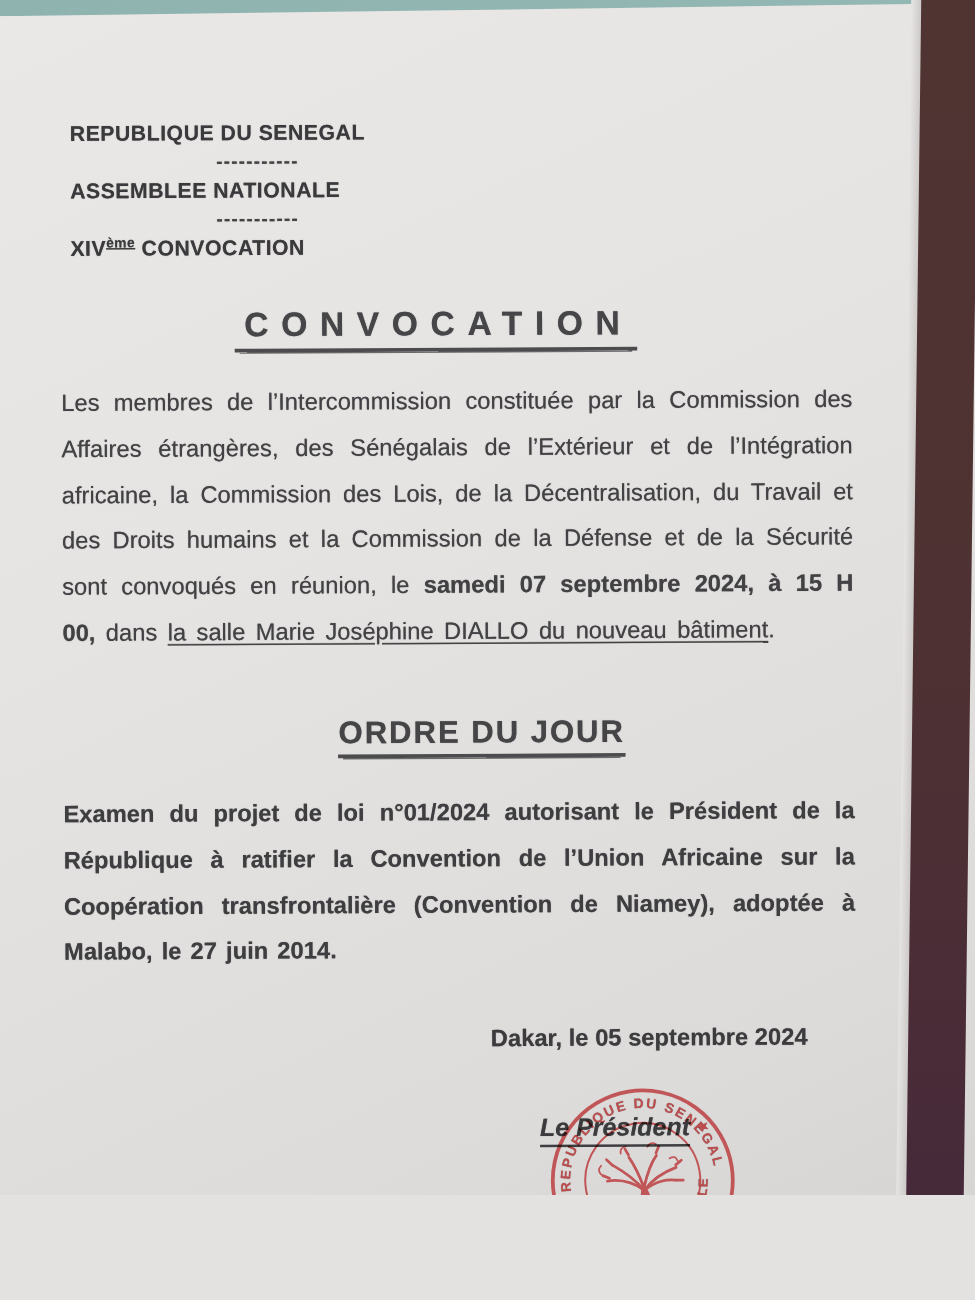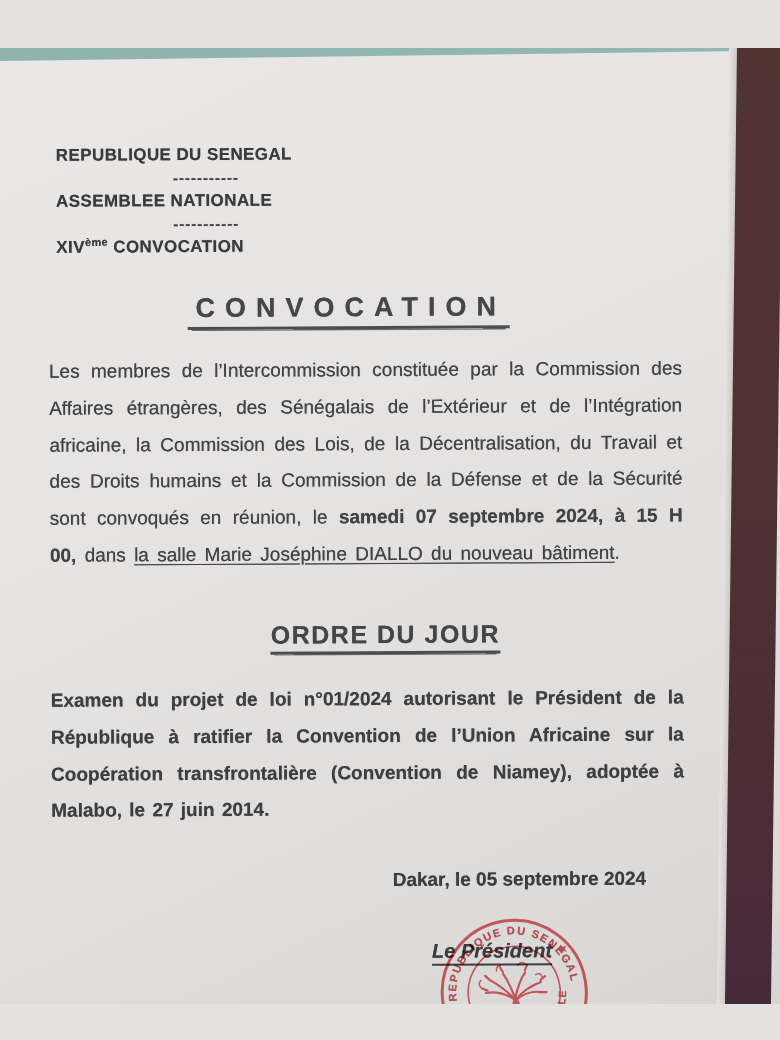--- a/index.html
+++ b/index.html
@@ -4,21 +4,20 @@
 <style>
   html,body{margin:0;padding:0;}
   body{
     width:780px;height:1040px;overflow:hidden;
     font-family:"Liberation Sans","DejaVu Sans",sans-serif;
     background:#e4e2e1;
   }
   .scene{
     position:relative;width:780px;height:956px;overflow:hidden;
     background:linear-gradient(155deg,#eae8e7 0%,#e6e4e3 40%,#dddbda 85%,#d7d5d4 100%);
-    margin-top:48px;
   }
   
   .teal-strip{
     position:absolute;left:0;top:0;width:745px;height:14px;
     background:linear-gradient(to right,#8fb4b0,#93b7b2);
     clip-path:polygon(0 0,100% 0,100% 3px,0 13px);
     z-index:8;
   }
   .paper-edge-line{
     position:absolute;left:729px;top:0;width:9px;height:1040px;
@@ -32,21 +31,21 @@
   }
   
   .paper-content{
     position:absolute;left:0;top:0;width:780px;height:1040px;
     transform:rotate(-0.3deg);color:#3d3d3f;
     text-shadow:0 0 0.7px rgba(70,70,72,.75);
   }
   .letterhead{position:absolute;left:58px;top:94px;width:300px;font-weight:bold;font-size:17px;letter-spacing:.4px;color:#3a3a3c;}
   .lh-row{line-height:24px;white-space:nowrap;}
   .lh-div{text-align:center;font-size:15px;font-weight:bold;letter-spacing:1px;line-height:22px;color:#434345;}
-  .lh-sup{font-size:11px;vertical-align:super;line-height:0;}
+  .lh-sup{font-size:11px;vertical-align:super;line-height:0;text-decoration:underline;}
   .doc-title-wrap{position:absolute;left:50px;top:244px;width:600px;text-align:center;}
   .doc-title{
     display:inline-block;font-weight:bold;font-size:27px;letter-spacing:10px;color:#464648;
     padding:0 4px 3px 8px;border-bottom:3px solid #4c4c4e;box-shadow:0 5px 0 -4px #6a6a6c;
   }
   .para{position:absolute;left:50px;width:633px;font-size:19px;line-height:36.8px;text-align:justify;color:#424244;}
   .para1{top:304px;word-spacing:3px;}
   .para2{top:633px;font-weight:bold;word-spacing:2px;color:#3e3e40;}
   .bold{font-weight:bold;}
   .underl{text-decoration:underline;text-underline-offset:3px;}

